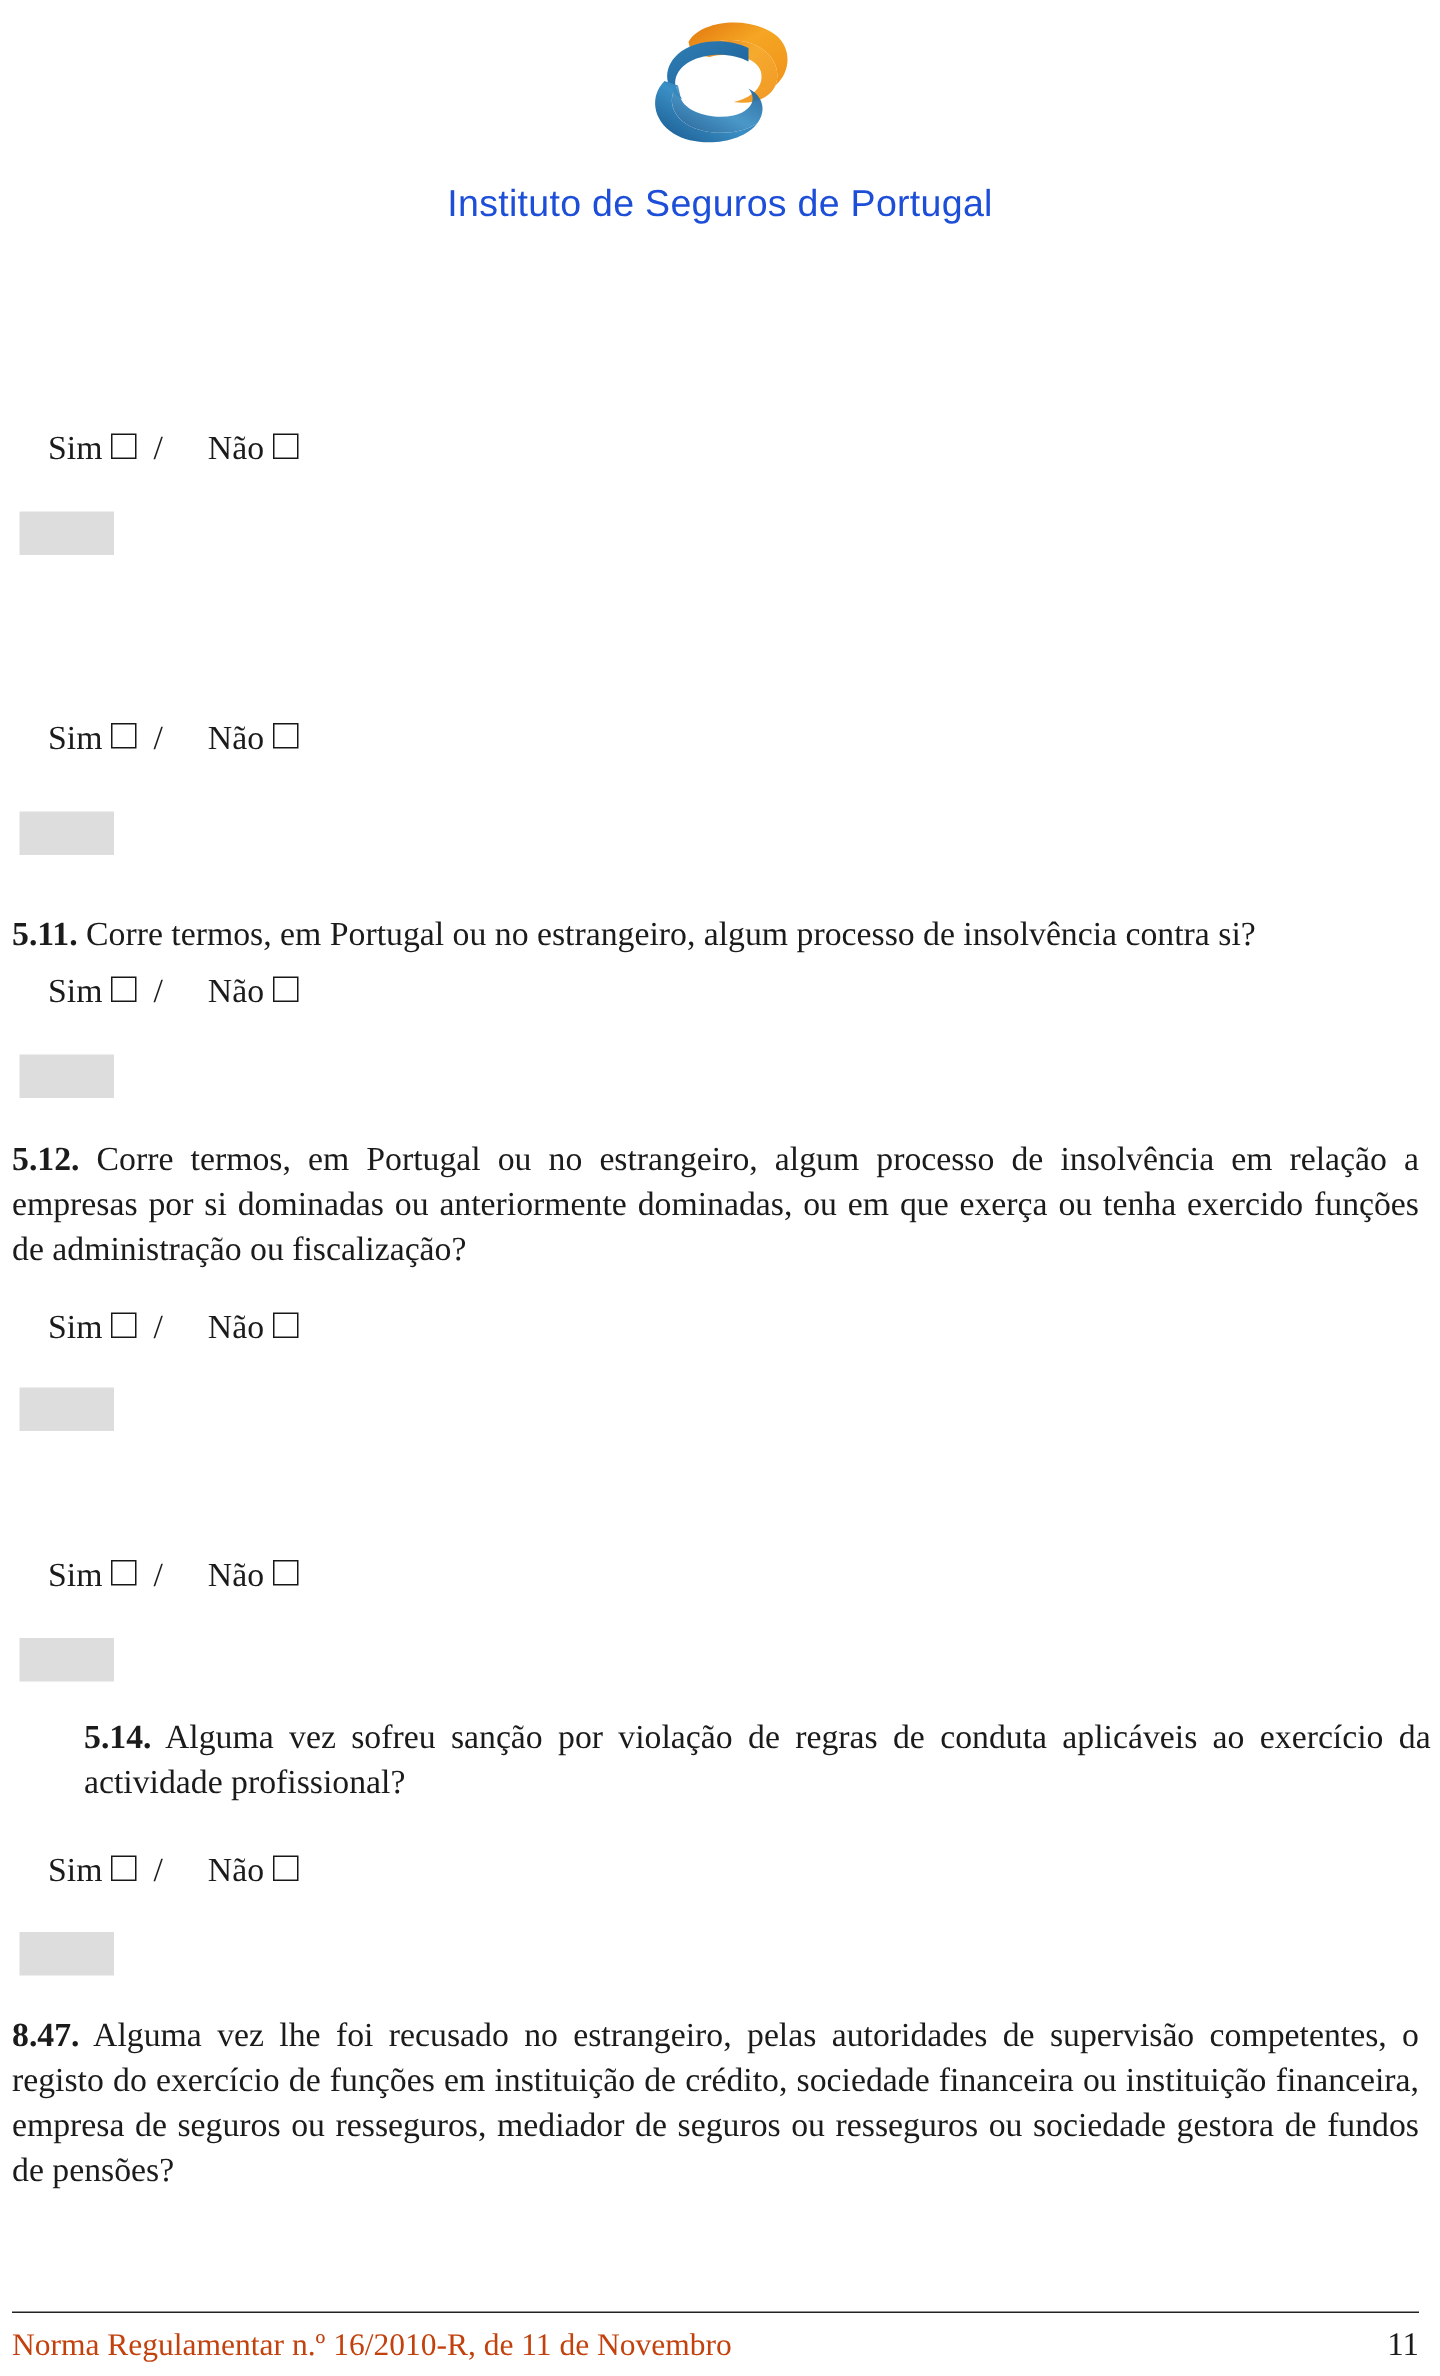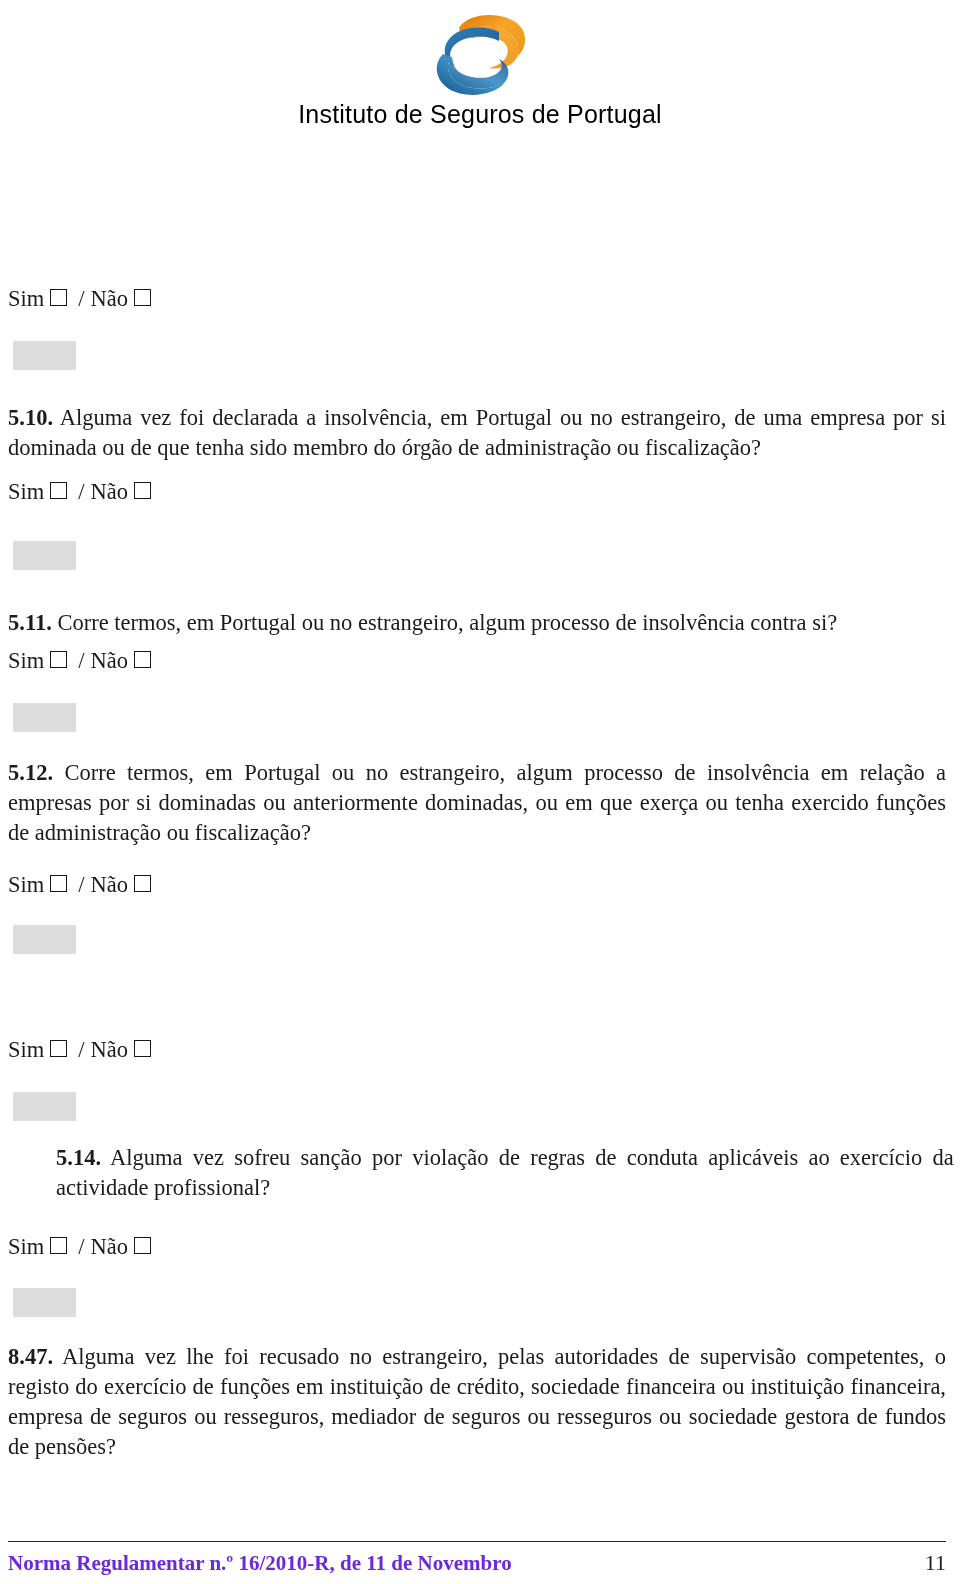--- a/index.html
+++ b/index.html
@@ -25,25 +25,25 @@
     text-align: center;
   }
   .logo-mark {
     display: block;
     margin: 0 auto;
     width: 110px;
     height: 92px;
   }
   .logo-wordmark {
     display: block;
-    margin: 0 auto 0 auto;
+    margin: 22px auto 0 auto;
     font-family: "Liberation Sans", "DejaVu Sans", sans-serif;
     font-size: 25px;
     letter-spacing: 0.2px;
-    color: #000000;
+    color: #1d4ed8;
     white-space: nowrap;
   }
 
   
   .content {
     position: absolute;
     left: 8px;
     top: 0;
     width: 938px;
     height: 1584px;
@@ -70,20 +70,21 @@
     position: absolute;
     left: 0;
     font-size: 22.5px;
     line-height: 26px;
     white-space: nowrap;
     color: #1b1b1b;
   }
   .answer-row .word {
     display: inline-block;
     vertical-align: middle;
+    margin-left: 24px;
   }
   .cbox {
     display: inline-block;
     width: 17px;
     height: 17px;
     border: 1.6px solid #171717;
     background: #ffffff;
     vertical-align: middle;
     margin: 0 3px 3px 6px;
     box-sizing: border-box;
@@ -111,23 +112,22 @@
     width: 938px;
     height: 0;
     border-top: 1.8px solid #232323;
   }
   .footer-text {
     position: absolute;
     left: 8px;
     top: 1549px;
     font-size: 21px;
     line-height: 28px;
-    color: #6d28d9;
+    color: #c2410c;
     white-space: nowrap;
-    font-weight: bold;
   }
   .footer-page {
     position: absolute;
     right: 14px;
     top: 1549px;
     font-size: 22px;
     line-height: 28px;
     color: #1b1b1b;
   }
 </style>
@@ -171,24 +171,20 @@
   <span class="logo-wordmark">Instituto de Seguros de Portugal</span>
 </div>
 
 <div class="content">
 
   <div class="answer-row" style="top:284px;">
     <span class="word">Sim</span><span class="cbox"></span><span class="sep">/</span><span class="word">Não</span><span class="cbox"></span>
   </div>
   <div class="gray-field" style="top:341px;"></div>
 
-  <div class="q-text" style="top:403px;">
-    <span class="num">5.10.</span>
-    <span>Alguma vez foi declarada a insolvência, em Portugal ou no estrangeiro, de uma empresa por si dominada ou de que tenha sido membro do órgão de administração ou fiscalização?</span>
-  </div>
   <div class="answer-row" style="top:477px;">
     <span class="word">Sim</span><span class="cbox"></span><span class="sep">/</span><span class="word">Não</span><span class="cbox"></span>
   </div>
   <div class="gray-field" style="top:541px;"></div>
 
   <div class="q-text nojust" style="top:608px;">
     <span class="num">5.11.</span>
     <span>Corre termos, em Portugal ou no estrangeiro, algum processo de insolvência contra si?</span>
   </div>
   <div class="answer-row" style="top:646px;">

